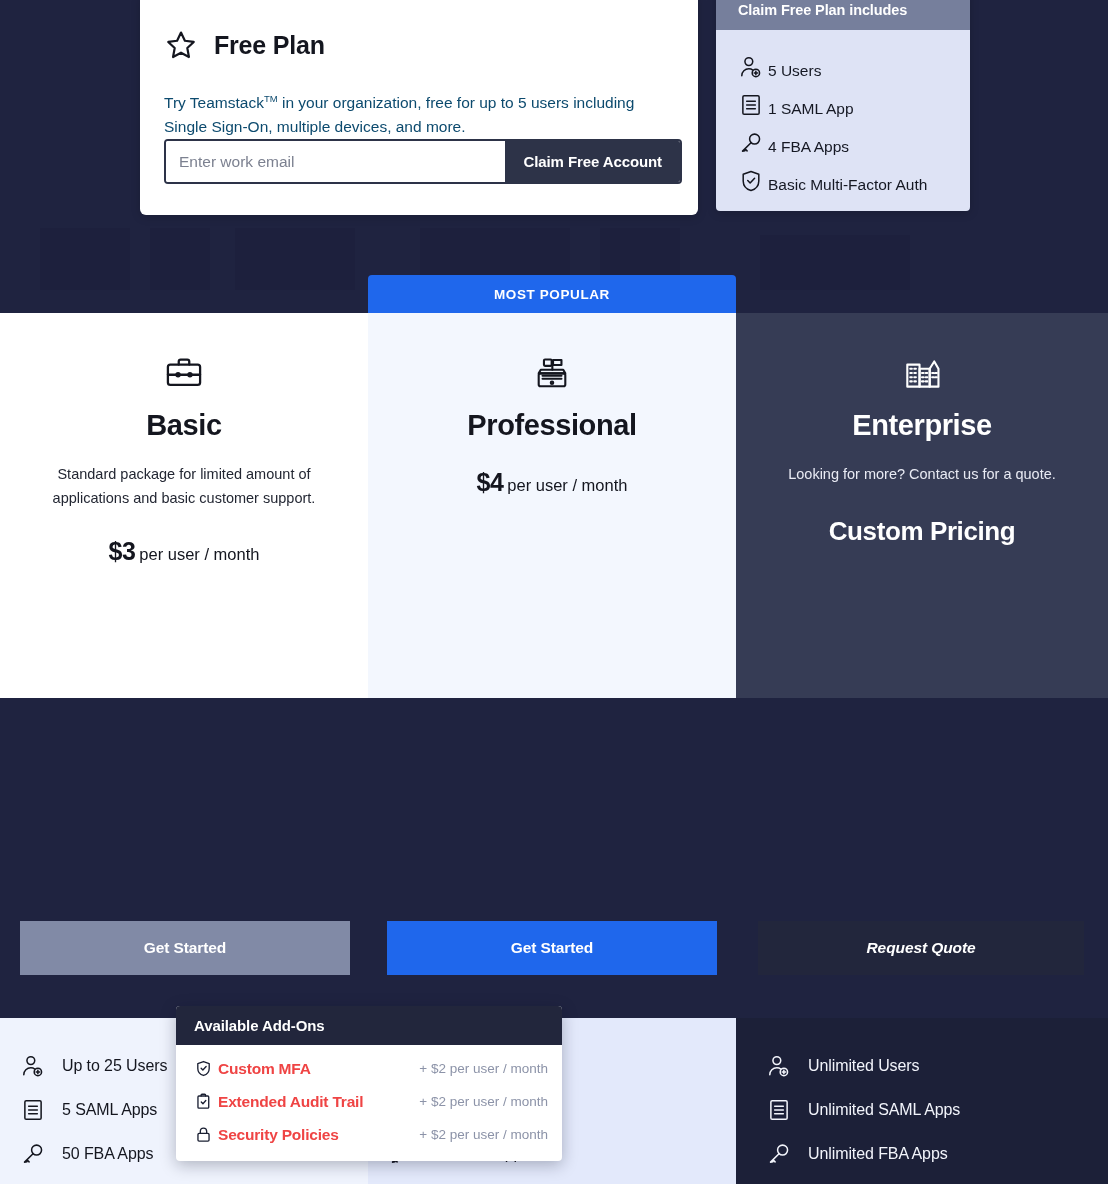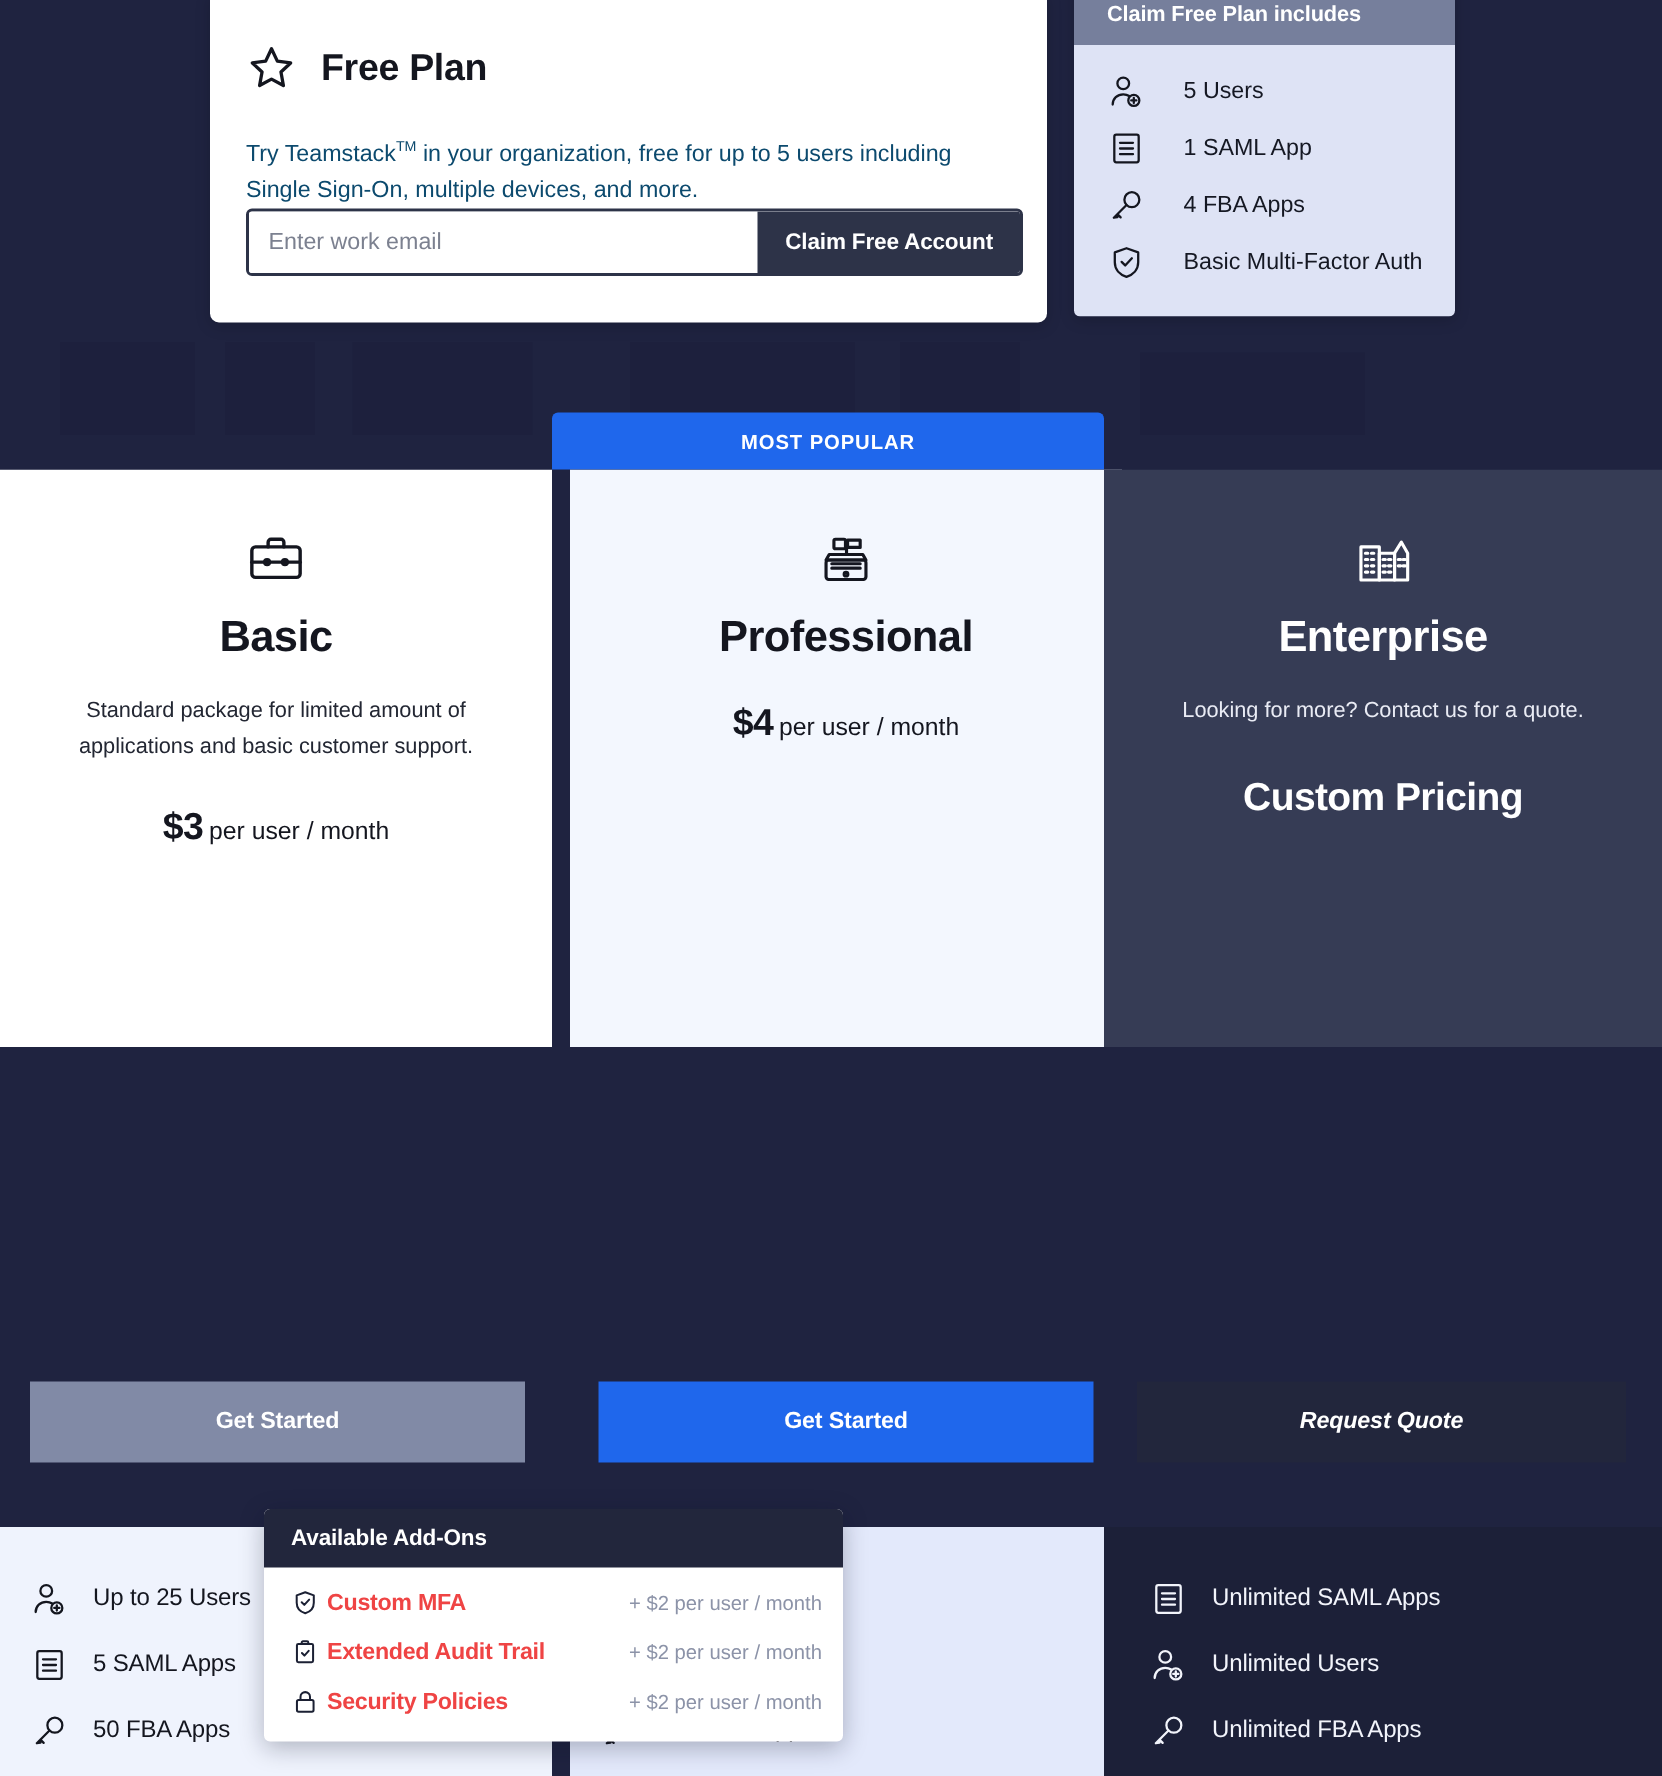--- a/index.html
+++ b/index.html
@@ -50,34 +50,34 @@
   .incl {
     position: absolute; right: 0; top: -4px; width: 254px;
     border-radius: 4px; overflow: hidden;
     box-shadow: 0 2px 10px rgba(0,0,0,.18);
   }
   .incl-head {
     background: #767f9c; color: #fff; font-size: 14.5px; font-weight: 700;
     padding: 12px 0 12px 22px; letter-spacing: -.1px;
   }
   .incl-body { background: #dee3f5; padding: 12px 0 17px 22px; }
-  .incl-item { display: flex; align-items: center; gap: 25px; height: 38px; }
+  .incl-item { display: flex; align-items: flex-end; gap: 4px; height: 38px; }
   .incl-item span.t { font-size: 15.5px; color: #151823; }
 
   
   .popular {
     position: absolute; left: 368px; top: 275px; width: 368px; height: 38px;
     background: #1f67ec; color: #fff; font-size: 13.5px; font-weight: 700;
     letter-spacing: .6px; display: flex; align-items: center; justify-content: center;
     border-radius: 4px 4px 0 0;
   }
 
   .card { position: absolute; top: 313px; width: 368px; height: 871px; overflow: hidden; }
   .card.basic { left: 0; }
-  .card.pro   { left: 380px; }
+  .card.pro   { left: 368px; }
   .card.ent   { left: 736px; width: 372px; }
 
   .card-top { padding: 38px 28px 0 28px; text-align: center; }
   .basic .card-top { background: #ffffff; height: 385px; }
   .pro   .card-top { background: #f3f7fe; height: 385px; }
   .ent   .card-top { background: #363c55; height: 385px; }
 
   .plan-icon { height: 44px; display: flex; align-items: center; justify-content: center; }
   .plan-name {
     margin-top: 14px; font-size: 29px; font-weight: 700; letter-spacing: -.4px; color: #14161f;
@@ -352,37 +352,37 @@
       <div class="price">
         <span>Custom Pricing</span>
       </div>
     </div>
 
     <button class="cta">Request Quote</button>
 
     <div class="feat">
       <div class="feat-item">
         <span>
-            <svg width="26" height="26" viewBox="0 0 24 24" fill="none" stroke="#f2f4fb" stroke-width="1.4" stroke-linecap="round">
-              <rect x="4.5" y="3.5" width="15" height="17" rx="1.2"></rect>
-              <path d="M8 8.5h8M8 12h8M8 15.5h8"></path>
-            </svg>
-          </span>
-        <span class="t">Unlimited SAML Apps</span>
-      </div>
-      <div class="feat-item">
-        <span>
             <svg width="26" height="26" viewBox="0 0 24 24" fill="none" stroke="#f2f4fb" stroke-width="1.4" stroke-linecap="round" stroke-linejoin="round">
               <circle cx="10" cy="7" r="3.6"></circle>
               <path d="M3.5 20c0-3.6 2.9-6.3 6.5-6.3 1.4 0 2.7.4 3.7 1.1"></path>
               <circle cx="16.5" cy="17.5" r="3.4"></circle>
               <path d="M16.5 15.9v3.2M14.9 17.5h3.2"></path>
             </svg>
           </span>
         <span class="t">Unlimited Users</span>
+      </div>
+      <div class="feat-item">
+        <span>
+            <svg width="26" height="26" viewBox="0 0 24 24" fill="none" stroke="#f2f4fb" stroke-width="1.4" stroke-linecap="round">
+              <rect x="4.5" y="3.5" width="15" height="17" rx="1.2"></rect>
+              <path d="M8 8.5h8M8 12h8M8 15.5h8"></path>
+            </svg>
+          </span>
+        <span class="t">Unlimited SAML Apps</span>
       </div>
       <div class="feat-item">
         <span>
             <svg width="26" height="26" viewBox="0 0 24 24" fill="none" stroke="#f2f4fb" stroke-width="1.4" stroke-linecap="round" stroke-linejoin="round">
               <circle cx="15.3" cy="8.4" r="4.6"></circle>
               <path d="M12 11.7L4.2 19.5M6.4 17.3l2 2M4.2 19.5l2.2-.3"></path>
             </svg>
           </span>
         <span class="t">Unlimited FBA Apps</span>
       </div>

